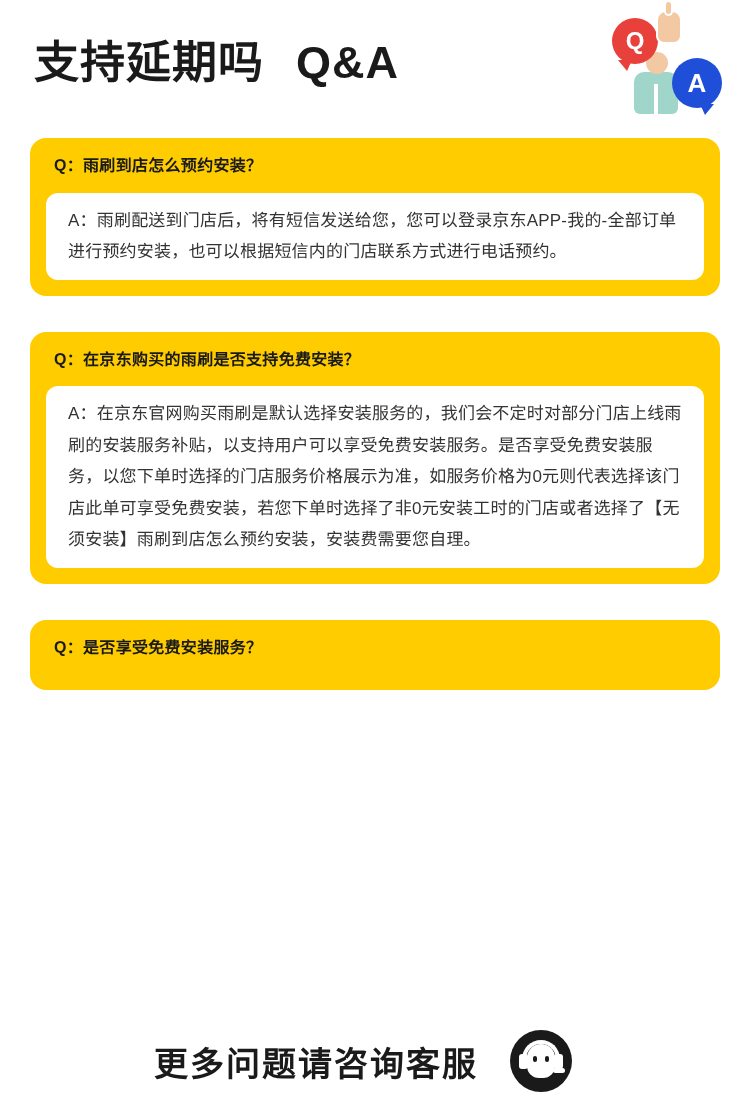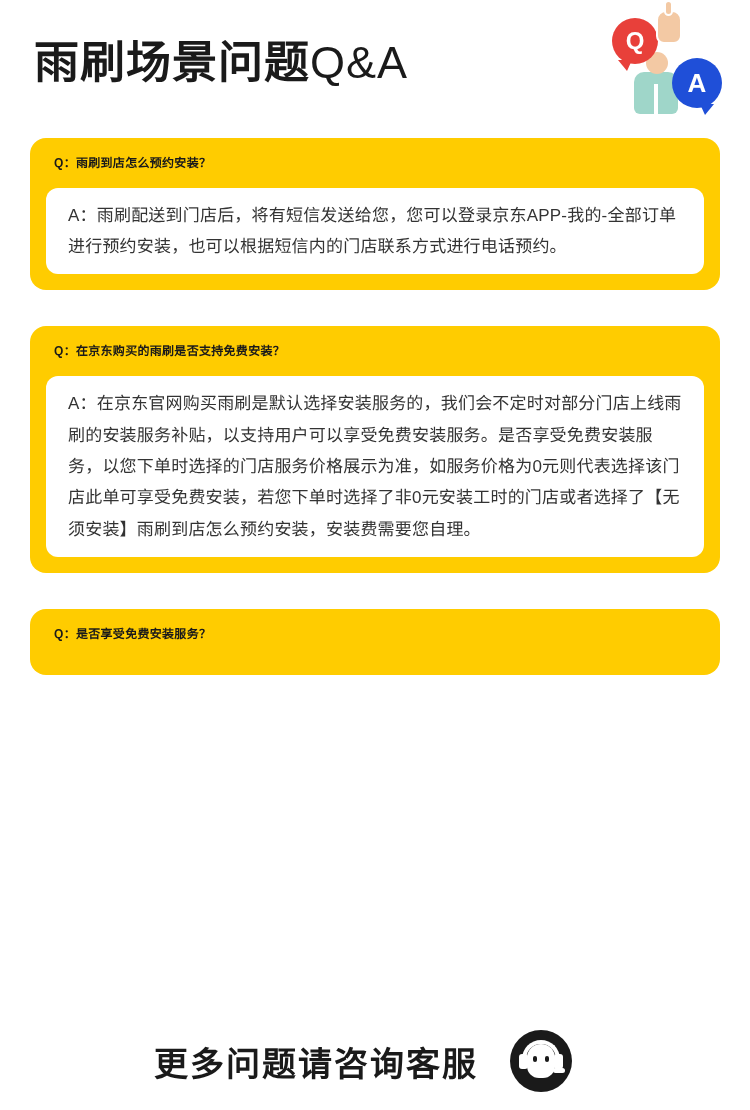--- a/index.html
+++ b/index.html
@@ -37,21 +37,22 @@
     top: 36px;
     font-size: 45px;
     font-weight: bold;
     color: #1a1a1a;
     letter-spacing: 1px;
     line-height: 1.2;
     white-space: nowrap;
   }
   .header-title .qa-latin {
     font-family: "Liberation Sans", sans-serif;
-    font-weight: normal;
+    font-weight: bold;
+    margin-left: 32px;
   }
   .title-underline {
     position: absolute;
     left: 34px;
     top: 92px;
     width: 512px;
     height: 9px;
     background: #ffcc00;
     border-radius: 2px;
     z-index: -1;
@@ -174,21 +175,21 @@
     box-sizing: border-box;
   }
   .faq-card {
     background: #ffcc00;
     border-radius: 16px;
     padding: 18px 16px 16px 16px;
     margin-bottom: 36px;
     box-sizing: border-box;
   }
   .faq-question {
-    font-size: 12px;
+    font-size: 16px;
     font-weight: bold;
     color: #1a1a1a;
     padding: 0 6px 16px 8px;
     line-height: 1.3;
     letter-spacing: 0.3px;
   }
   .faq-answer {
     background: #ffffff;
     border-radius: 12px;
     padding: 12px 22px;
@@ -278,21 +279,21 @@
   .headset-icon .eye-r { left: 35px; }
 </style>
 </head>
 <body>
 
 <div class="page">
 
   <div class="header">
     <div class="title-underline"></div>
     <div class="header-title">
-      <span>雨刷场景问题</span><span class="qa-latin">Q&amp;A</span>
+      <span>支持延期吗</span><span class="qa-latin">Q&amp;A</span>
     </div>
 
     <div class="qa-graphic">
       <div class="person-body"></div>
       <div class="person-head"></div>
       <div class="bubble-q">Q</div>
       <div class="bubble-a">A</div>
       <div class="hand-icon"></div>
     </div>
   </div>

